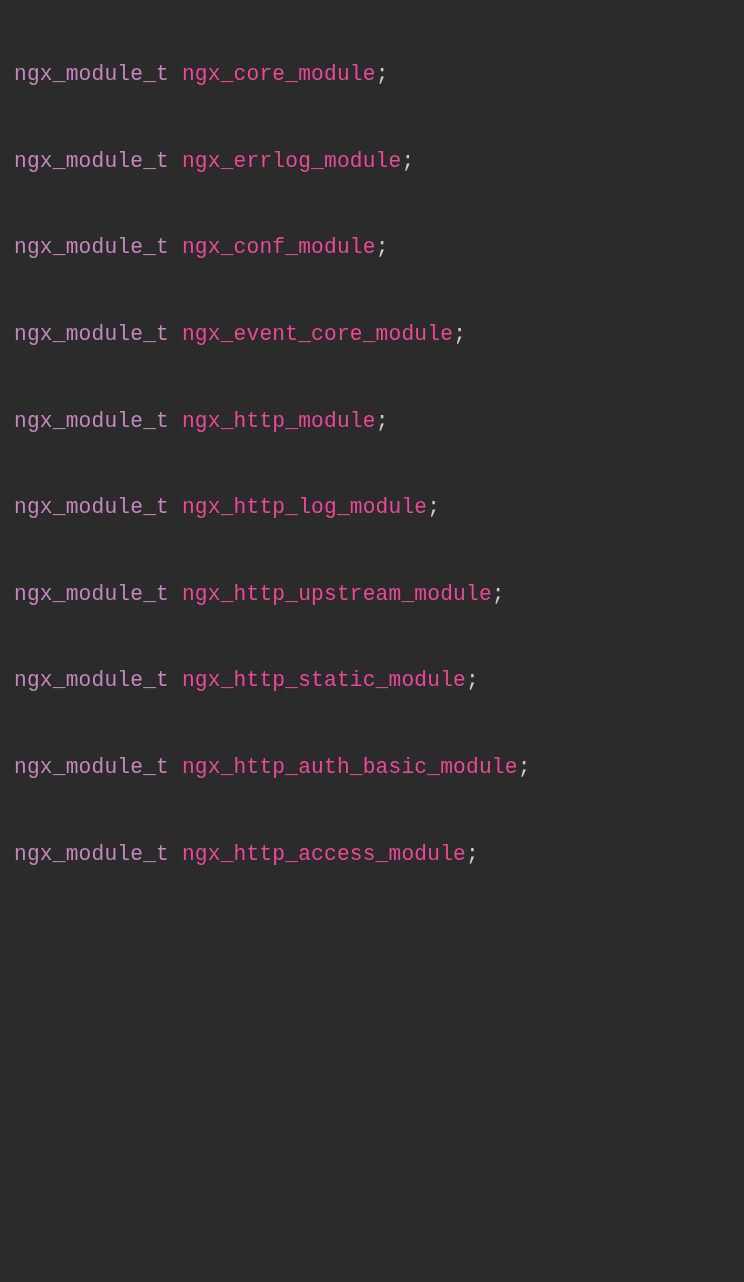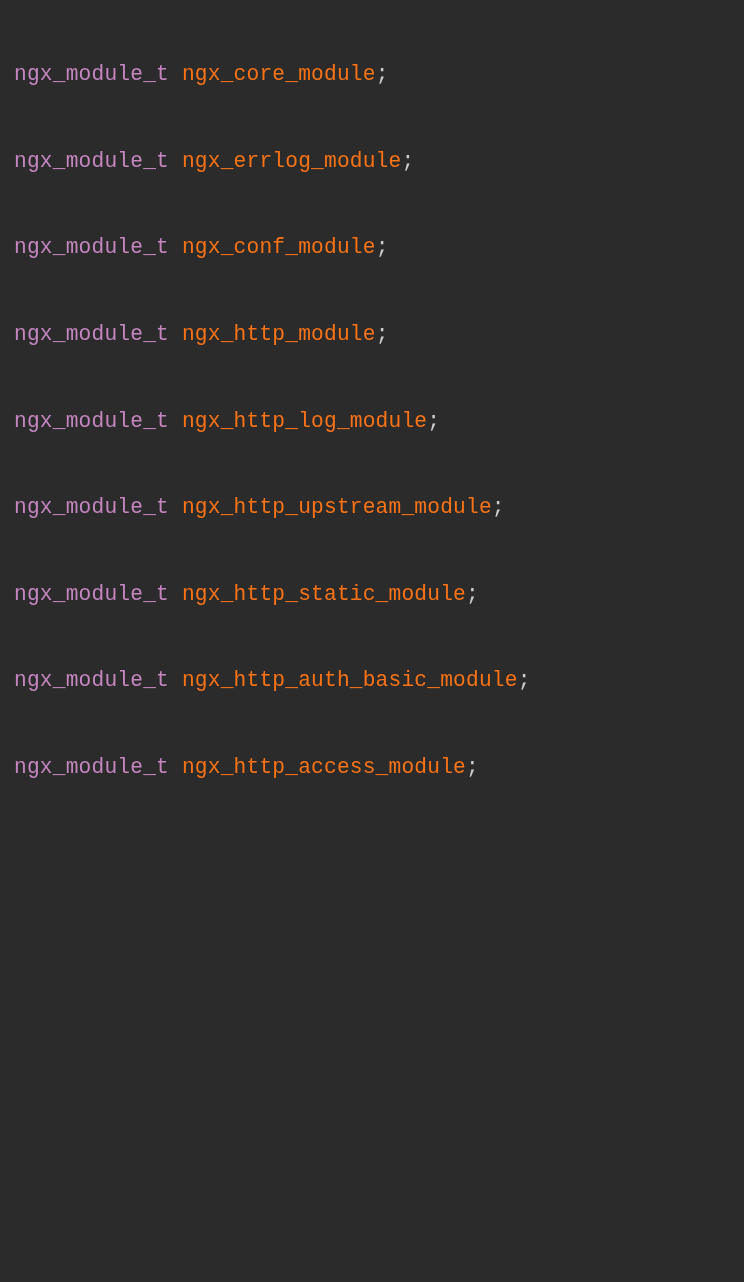--- a/index.html
+++ b/index.html
@@ -19,33 +19,34 @@
     white-space: pre;
     letter-spacing: 0.2px;
   }
   .line {
     display: block;
   }
   .type {
     color: #c586c0;
   }
   .ident {
-    color: #f97316;
+    color: #ec4899;
   }
   .punct {
     color: #cccccc;
   }
 </style>
 </head>
 <body>
 
 <div class="code-block">
 <span class="line"><span class="type">ngx_module_t</span> <span class="ident">ngx_core_module</span><span class="punct">;</span></span>
 <span class="line"><span class="type">ngx_module_t</span> <span class="ident">ngx_errlog_module</span><span class="punct">;</span></span>
 <span class="line"><span class="type">ngx_module_t</span> <span class="ident">ngx_conf_module</span><span class="punct">;</span></span>
+<span class="line"><span class="type">ngx_module_t</span> <span class="ident">ngx_event_core_module</span><span class="punct">;</span></span>
 <span class="line"><span class="type">ngx_module_t</span> <span class="ident">ngx_http_module</span><span class="punct">;</span></span>
 <span class="line"><span class="type">ngx_module_t</span> <span class="ident">ngx_http_log_module</span><span class="punct">;</span></span>
 <span class="line"><span class="type">ngx_module_t</span> <span class="ident">ngx_http_upstream_module</span><span class="punct">;</span></span>
 <span class="line"><span class="type">ngx_module_t</span> <span class="ident">ngx_http_static_module</span><span class="punct">;</span></span>
 <span class="line"><span class="type">ngx_module_t</span> <span class="ident">ngx_http_auth_basic_module</span><span class="punct">;</span></span>
 <span class="line"><span class="type">ngx_module_t</span> <span class="ident">ngx_http_access_module</span><span class="punct">;</span></span>
 
 
 
 

